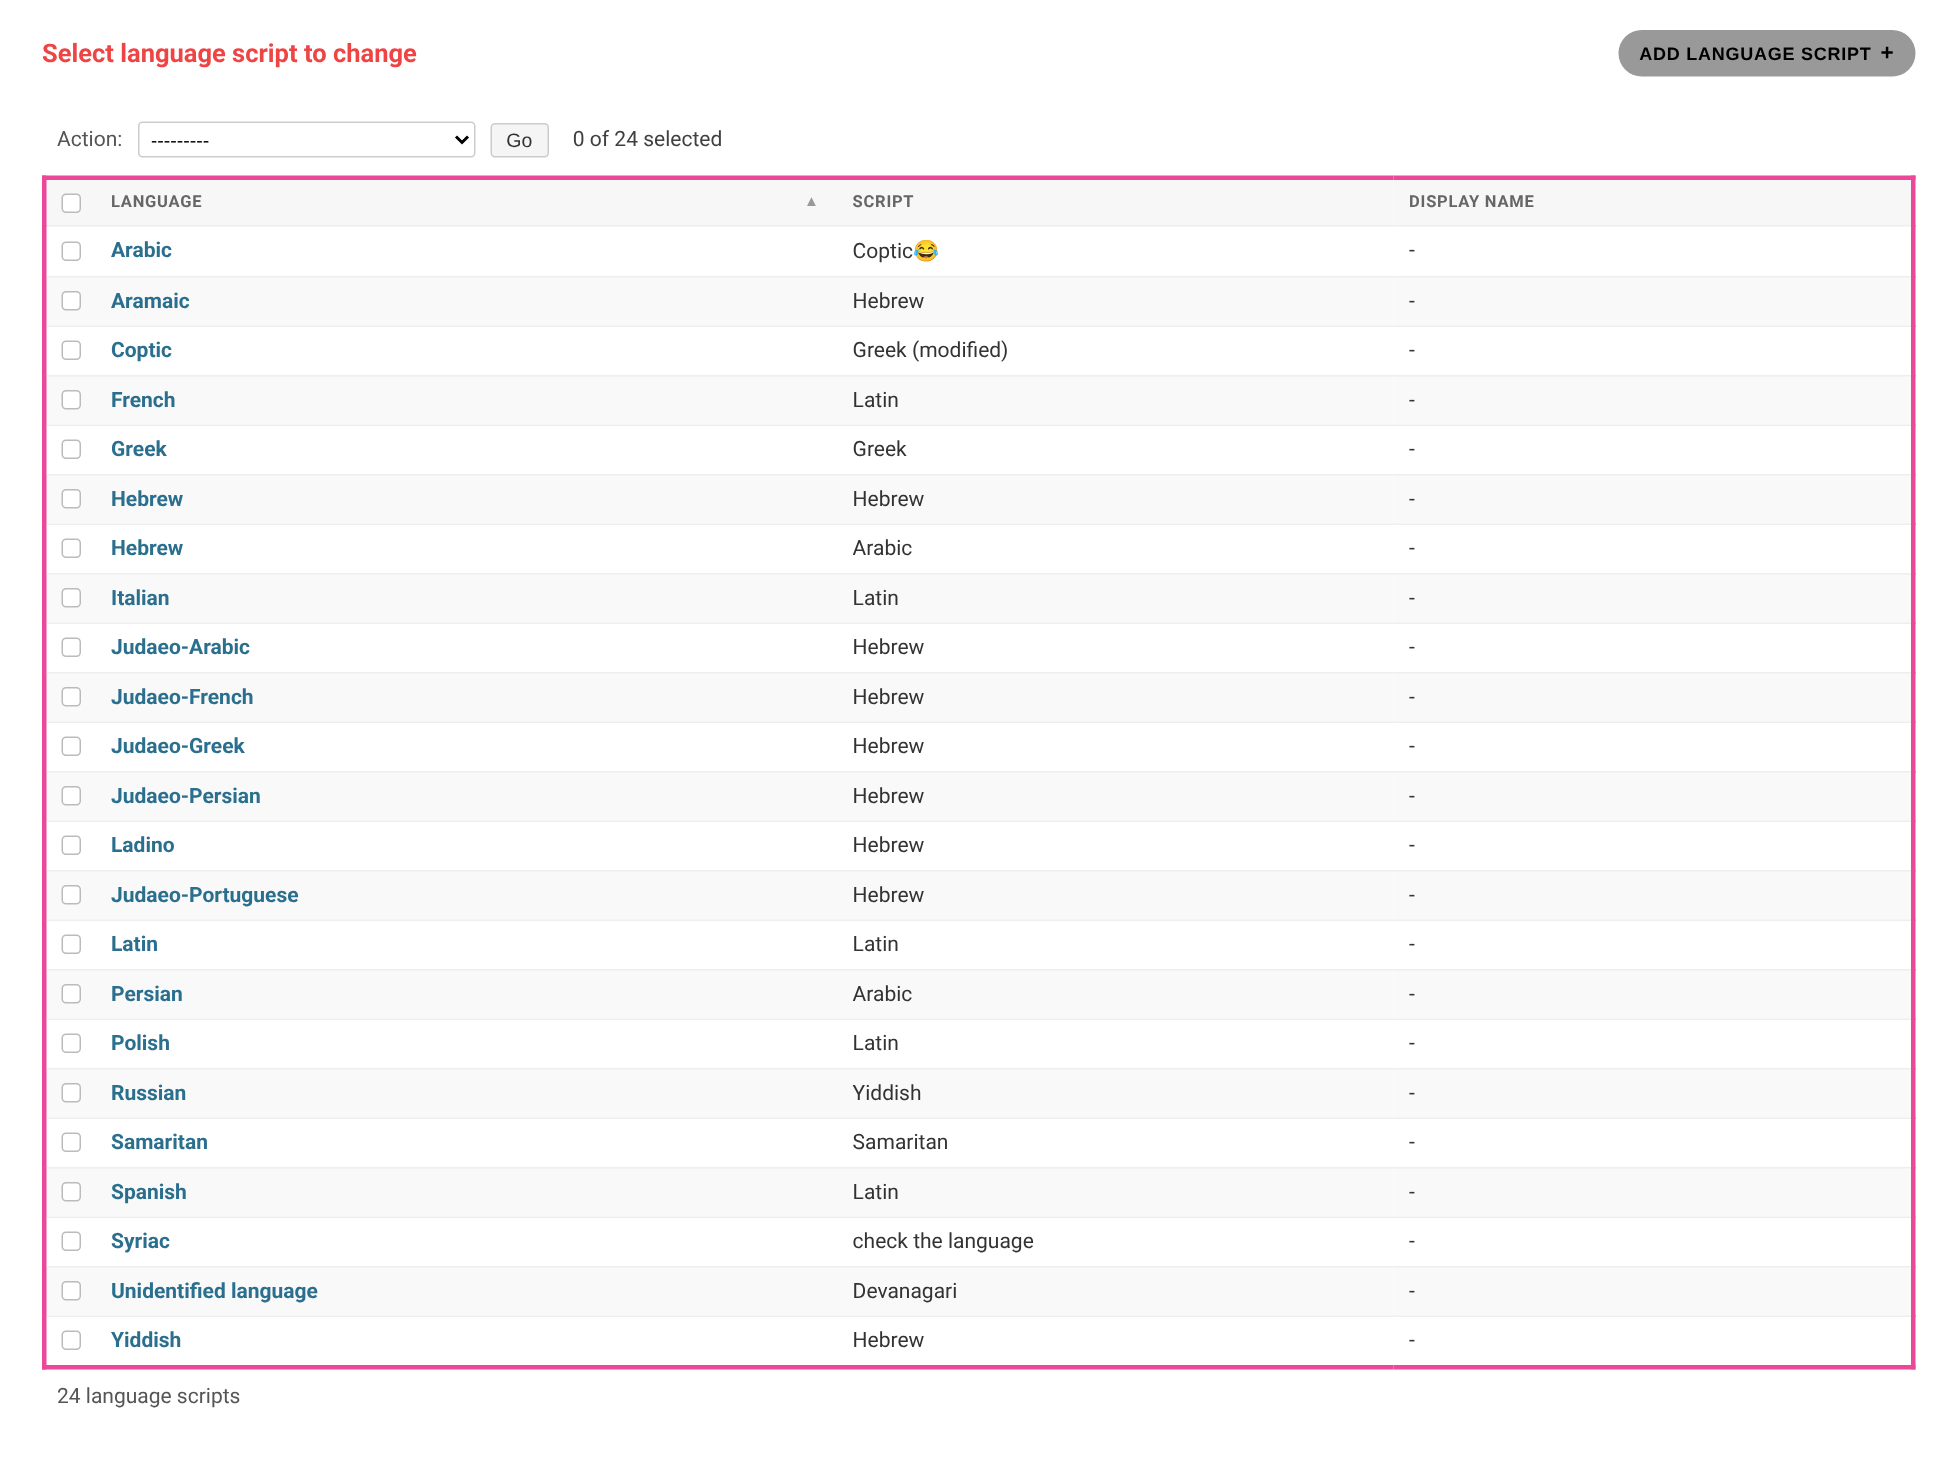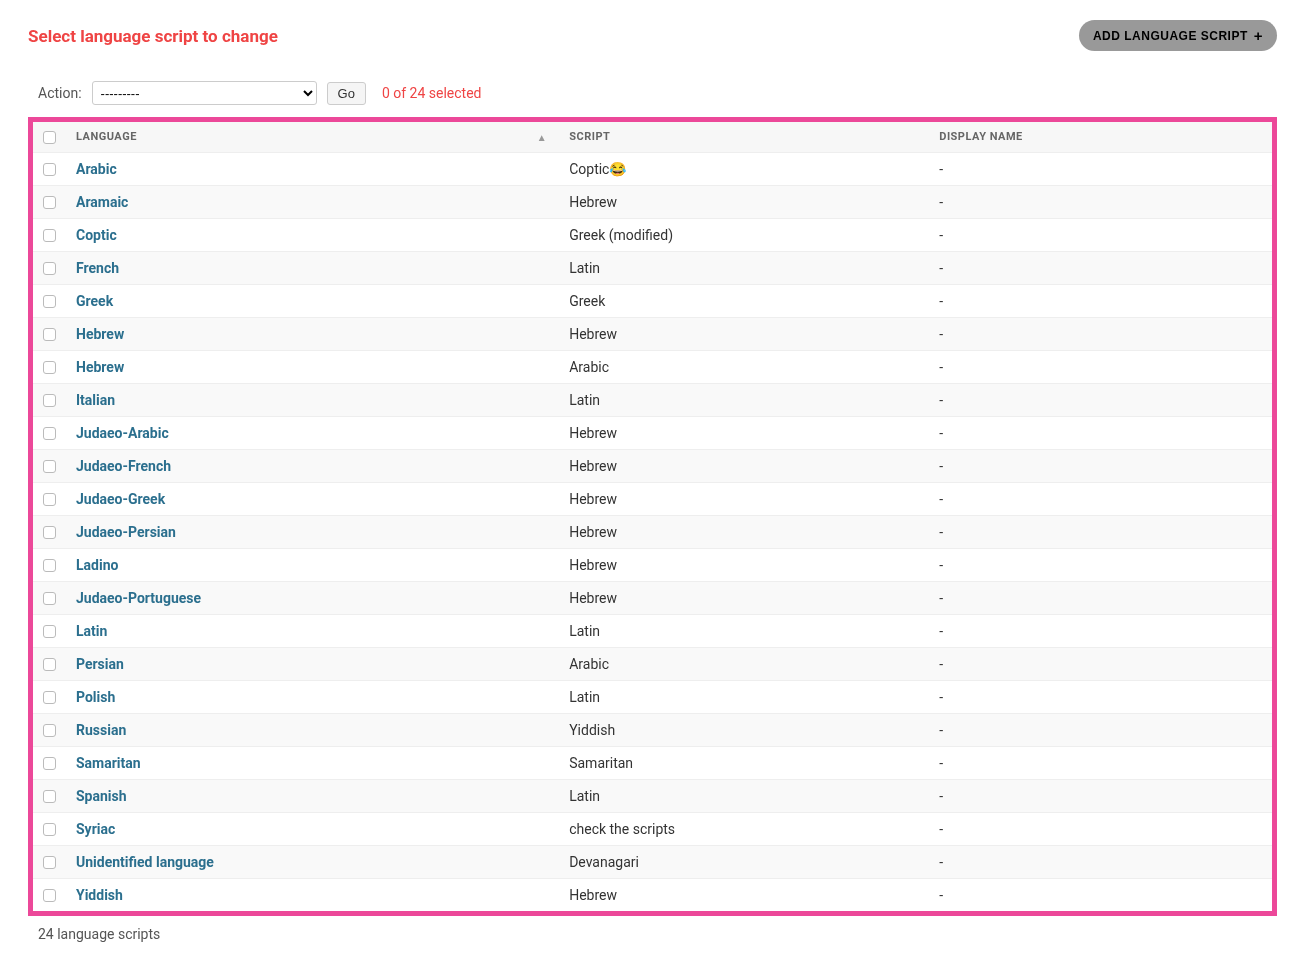--- a/index.html
+++ b/index.html
@@ -63,28 +63,28 @@
   .go-btn {
     border: 1px solid #ccc;
     background: #f5f5f5;
     padding: 3px 10px;
     border-radius: 3px;
     font-size: 13px;
     cursor: pointer;
     color: #333;
   }
   .selected-count {
-    color: #ef4444;
+    color: #404040;
     font-size: 14px;
     margin-left: 6px;
   }
   table {
     width: 100%;
     border-collapse: collapse;
-    border: 5px solid #ec4899;
+    border: 3px solid #ec4899;
   }
   thead th {
     background: #f7f7f7;
     text-align: left;
     font-size: 11px;
     font-weight: 700;
     color: #666;
     letter-spacing: 0.5px;
     text-transform: uppercase;
     padding: 8px 10px;
@@ -290,21 +290,21 @@
       </tr>
       <tr>
         <td class="check-col"><input type="checkbox" style=""></td>
         <td><a href="#">Spanish</a></td>
         <td>Latin</td>
         <td>-</td>
       </tr>
       <tr>
         <td class="check-col"><input type="checkbox" style=""></td>
         <td><a href="#">Syriac</a></td>
-        <td>check the scripts</td>
+        <td>check the language</td>
         <td>-</td>
       </tr>
       <tr>
         <td class="check-col"><input type="checkbox" style=""></td>
         <td><a href="#">Unidentified language</a></td>
         <td>Devanagari</td>
         <td>-</td>
       </tr>
       <tr>
         <td class="check-col"><input type="checkbox" style=""></td>

